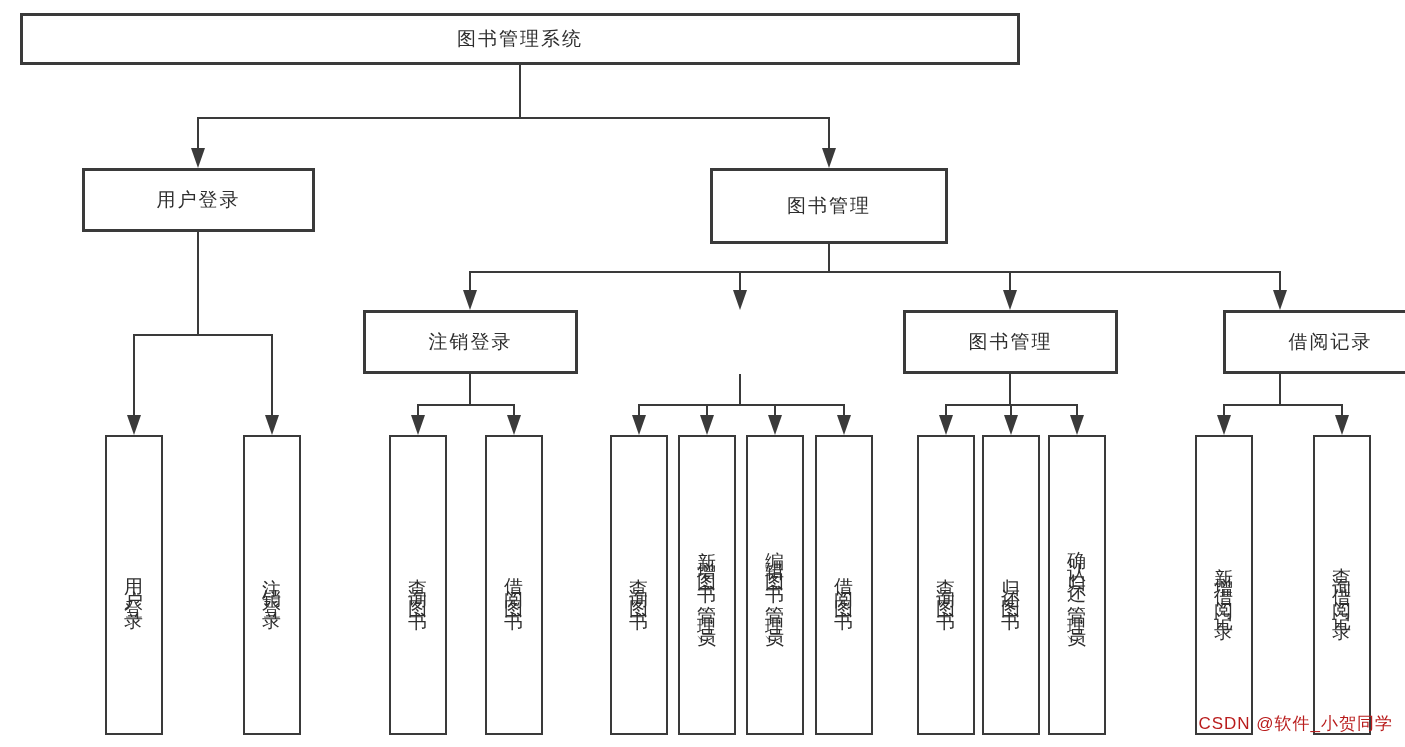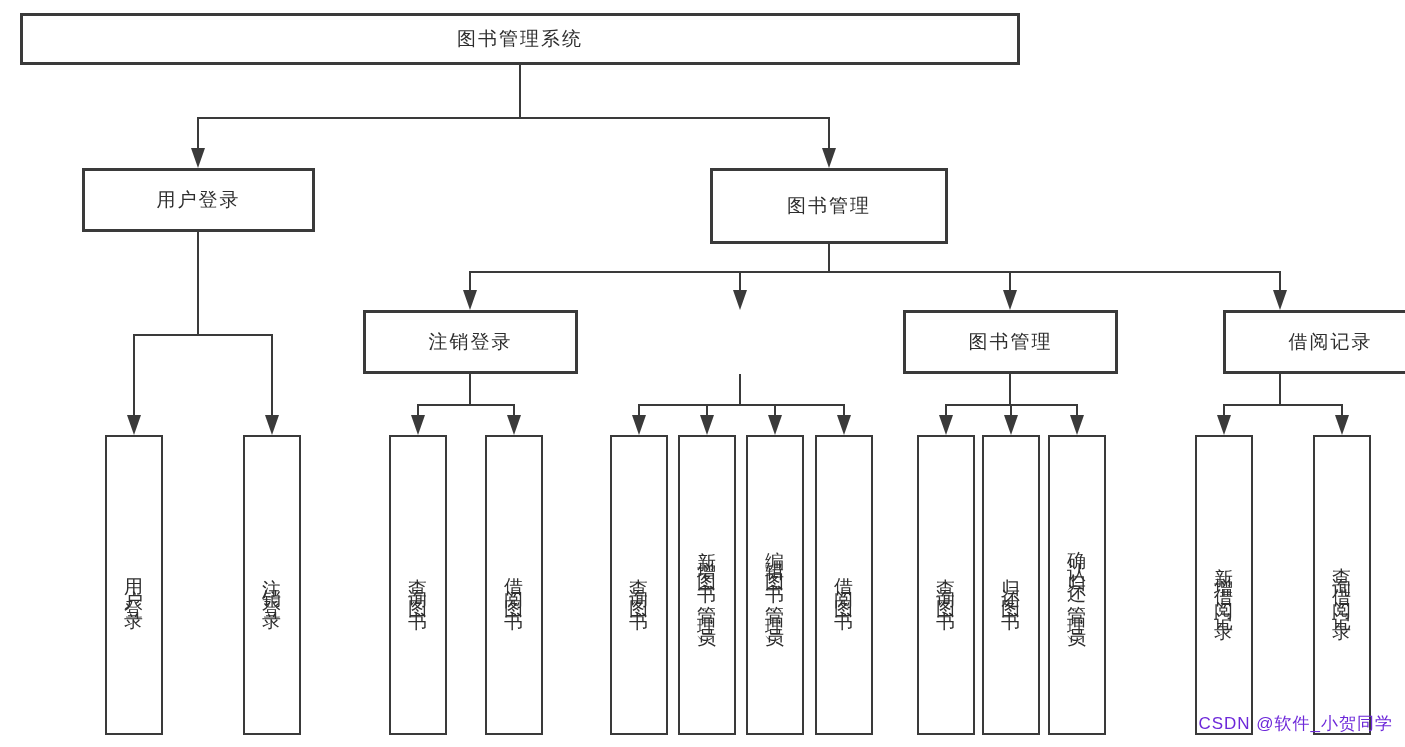--- a/index.html
+++ b/index.html
@@ -33,21 +33,21 @@
     font-size:19px;
     letter-spacing:11px;
     line-height:1;
     text-align:center;
   }
   .watermark{
     position:absolute;
     z-index:3;
     font-size:17px;
     letter-spacing:1px;
-    color:#6d28d9;
+    color:#b91c1c;
     white-space:nowrap;
     padding-left:32px;
   }
 </style>
 </head>
 <body>
 
 <div class="canvas">
 
   <svg class="connectors" width="1405" height="747" viewBox="0 0 1405 747">

